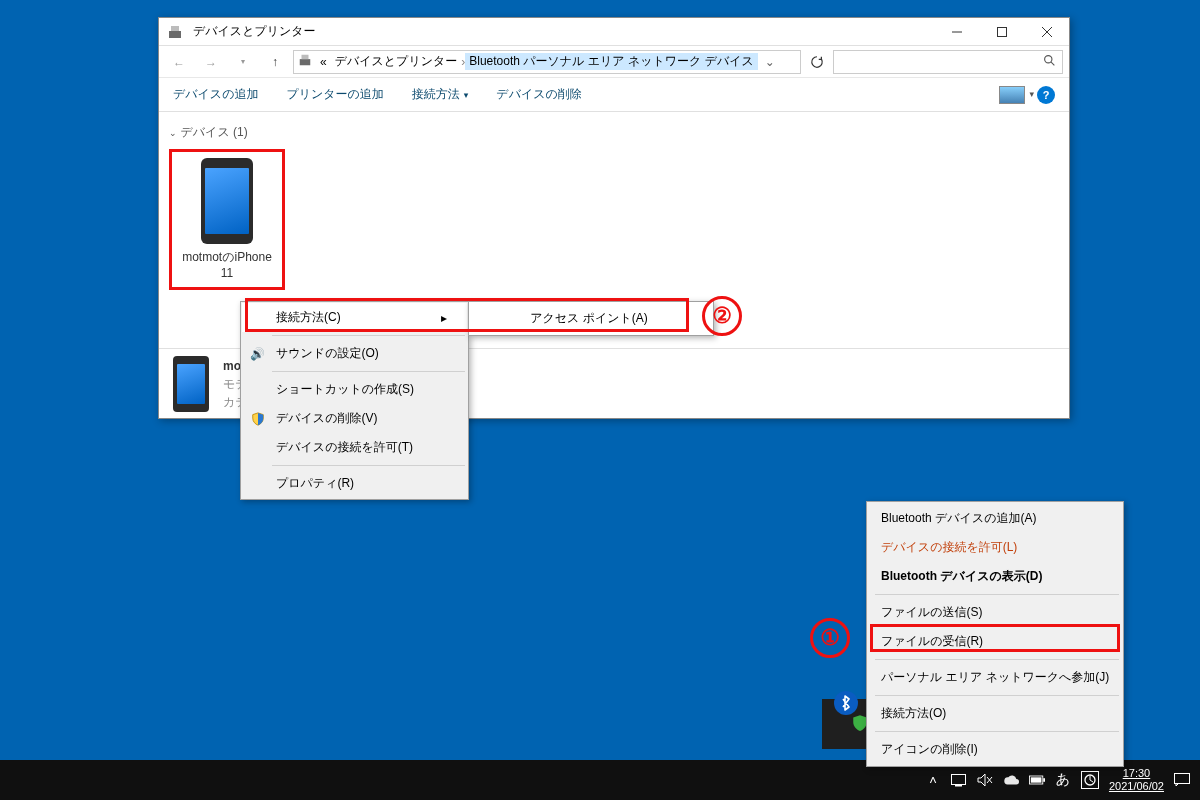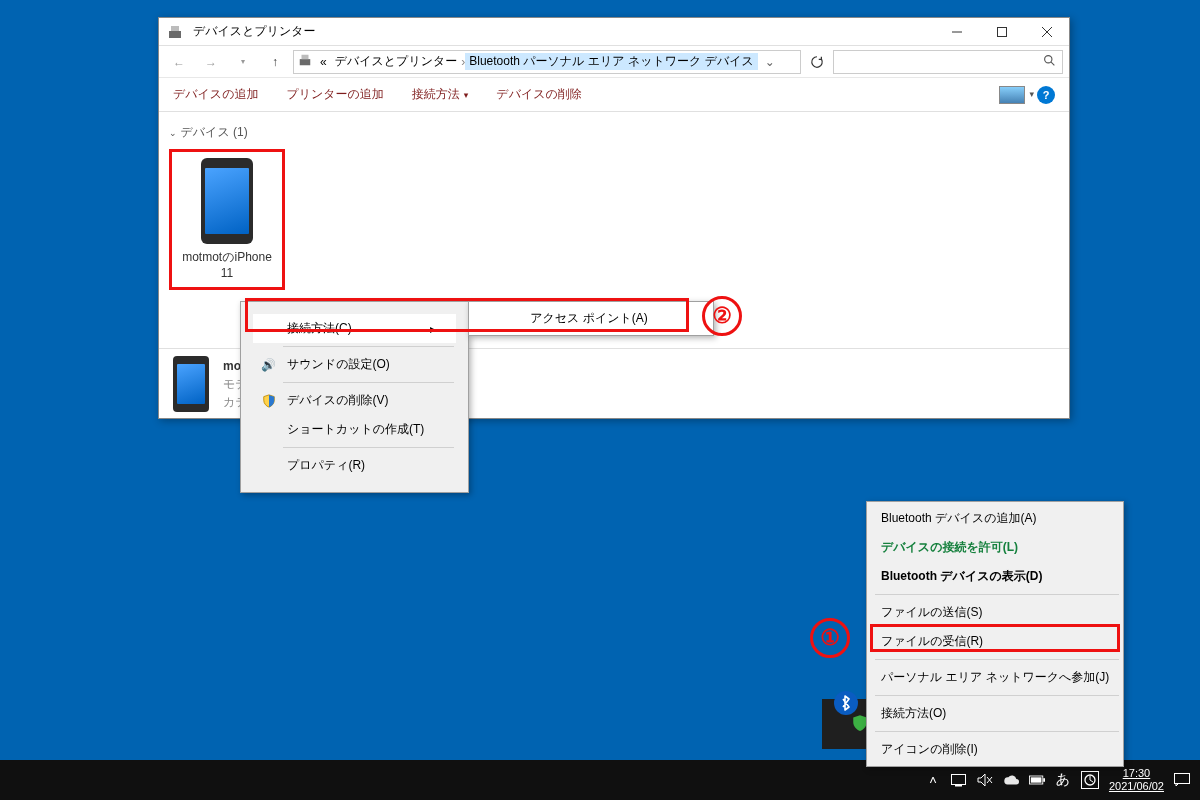--- a/index.html
+++ b/index.html
@@ -18,21 +18,21 @@
 .nav-btn.active { color: #333; }
 .address-box { flex: 1; height: 24px; border: 1px solid #ccc; display: flex; align-items: center; padding: 0 4px; font-size: 12px; }
 .address-seg { padding: 0 4px; cursor: pointer; }
 .address-seg.sel { background: #cce8ff; }
 .address-dd { width: 24px; text-align: center; color: #666; cursor: pointer; }
 .refresh-btn { width: 24px; height: 24px; display: flex; align-items: center; justify-content: center; cursor: pointer; }
 .search-box { width: 230px; height: 24px; border: 1px solid #ccc; display: flex; align-items: center; padding: 0 6px; color: #888; }
 .search-box .mag { margin-left: auto; color: #666; }
 
 .toolbar { height: 34px; display: flex; align-items: center; gap: 28px; padding: 0 14px; border-bottom: 1px solid #e0e0e0; font-size: 12px; }
-.toolbar-item { color: #7f1d1d; cursor: pointer; display: flex; align-items: center; gap: 4px; }
+.toolbar-item { color: #0c4a6e; cursor: pointer; display: flex; align-items: center; gap: 4px; }
 .toolbar-right { margin-left: auto; display: flex; align-items: center; gap: 12px; }
 .view-btn { width: 26px; height: 18px; background: linear-gradient(180deg,#87cefa,#4682b4); border: 1px solid #888; position: relative; }
 .view-btn::after { content: "▾"; position: absolute; right: -10px; top: 2px; font-size: 9px; color: #555; }
 .help-btn { width: 18px; height: 18px; border-radius: 50%; background: #0078d4; color: #fff; display: flex; align-items: center; justify-content: center; font-size: 11px; font-weight: bold; }
 
 .content { position: relative; padding: 8px 10px; height: calc(100% - 28px - 32px - 34px - 70px); }
 .group-header { font-size: 12px; color: #555; display: flex; align-items: center; gap: 4px; padding: 4px 0; }
 .device-grid { display: flex; gap: 20px; padding: 4px 0; }
 .device-item { width: 116px; display: flex; flex-direction: column; align-items: center; text-align: center; padding: 6px; cursor: pointer; }
 .device-item.selected { border: 3px solid #e11; }
@@ -41,27 +41,27 @@
 .phone-icon.small { width: 36px; height: 56px; border-radius: 4px; }
 .phone-icon .screen { width: 44px; height: 66px; background: linear-gradient(160deg,#4aa3ff,#0062c4); border-radius: 1px; }
 .phone-icon.small .screen { width: 28px; height: 40px; }
 .device-label { margin-top: 6px; font-size: 12px; color: #333; line-height: 1.3; }
 
 .details-pane { position: absolute; left: 0; right: 0; bottom: 0; height: 70px; border-top: 1px solid #e0e0e0; display: flex; align-items: center; padding: 6px 14px; gap: 14px; background: #fff; }
 .details-text { font-size: 12px; color: #333; line-height: 1.5; }
 .details-text .cat { color: #888; }
 
 
-.ctx-menu { position: absolute; background: #f0f0f0; border: 1px solid #a0a0a0; box-shadow: 2px 2px 6px rgba(0,0,0,.3); font-size: 12px; padding: 12px; z-index: 10; }
+.ctx-menu { position: absolute; background: #f0f0f0; border: 1px solid #a0a0a0; box-shadow: 2px 2px 6px rgba(0,0,0,.3); font-size: 12px; padding: 1px; z-index: 10; }
 .ctx-item { padding: 6px 20px 6px 34px; cursor: pointer; white-space: nowrap; position: relative; display: flex; align-items: center; }
 .ctx-item.highlight { background: #fff; }
 .ctx-item .ico { position: absolute; left: 8px; width: 16px; height: 16px; display: flex; align-items: center; justify-content: center; }
 .ctx-item .arrow { margin-left: auto; padding-left: 30px; }
 .ctx-sep { height: 1px; background: #d0d0d0; margin: 3px 2px 3px 30px; }
-.ctx-item.disabled { color: #15803d; font-weight: bold; }
+.ctx-item.disabled { color: #c2410c; }
 .ctx-item.bold { font-weight: bold; }
 
 
 .submenu { position: absolute; background: #fff; border: 1px solid #a0a0a0; box-shadow: 2px 2px 6px rgba(0,0,0,.3); font-size: 12px; z-index: 11; }
 .sub-item { padding: 8px 40px 8px 36px; cursor: pointer; text-align: center; }
 
 
 .annot-box { position: absolute; border: 3px solid #e11; pointer-events: none; z-index: 20; }
 .annot-circle { position: absolute; width: 40px; height: 40px; border: 3px solid #e11; border-radius: 50%; display: flex; align-items: center; justify-content: center; color: #e11; font-size: 22px; font-weight: bold; z-index: 20; background: rgba(255,255,255,.0); }
 
@@ -191,30 +191,33 @@
     <span>接続方法(C)</span>
       <span class="arrow">▸</span>
   </div>
   <div class="ctx-sep"></div>
   <div class="ctx-item">
     <span class="ico">🔊</span>
     <span>サウンドの設定(O)</span>
   </div>
   <div class="ctx-sep"></div>
   <div class="ctx-item">
+      <span>ショートカットの作成(S)</span>
+    </div>
+  <div class="ctx-item">
     <span class="ico">
       <svg width="14" height="14" viewBox="0 0 16 16">
           <path d="M8 1l6 2v4c0 4-3 7-6 8-3-1-6-4-6-8V3z" fill="#ffd24a" stroke="#c08a00"></path>
           <path d="M8 1l6 2v4c0 4-3 7-6 8V1z" fill="#2a78d0"></path>
         </svg>
     </span>
     <span>デバイスの削除(V)</span>
   </div>
   <div class="ctx-item">
-      <span>ショートカットの作成(T)</span>
+      <span>デバイスの接続を許可(T)</span>
     </div>
   <div class="ctx-sep"></div>
   <div class="ctx-item">
       <span>プロパティ(R)</span>
     </div>
 </div>
 
 <div class="submenu" style="left:468px; top:301px; width:246px;">
   <div class="sub-item">アクセス ポイント(A)</div>
 </div>

